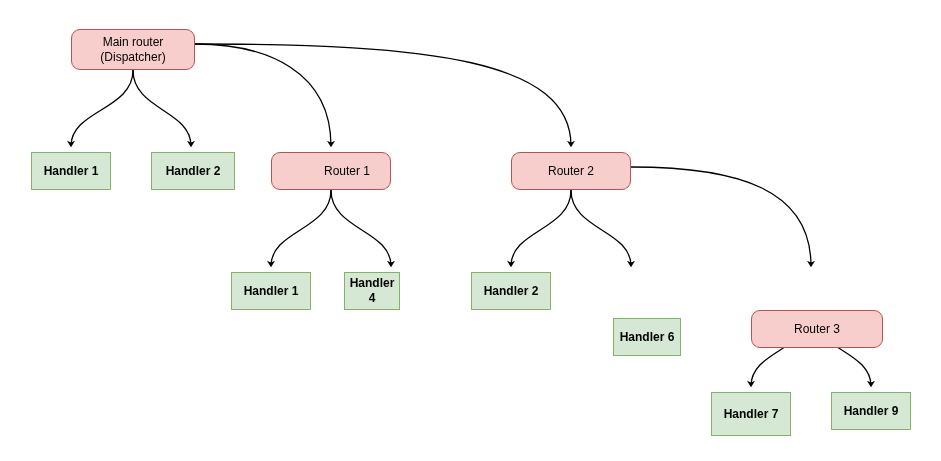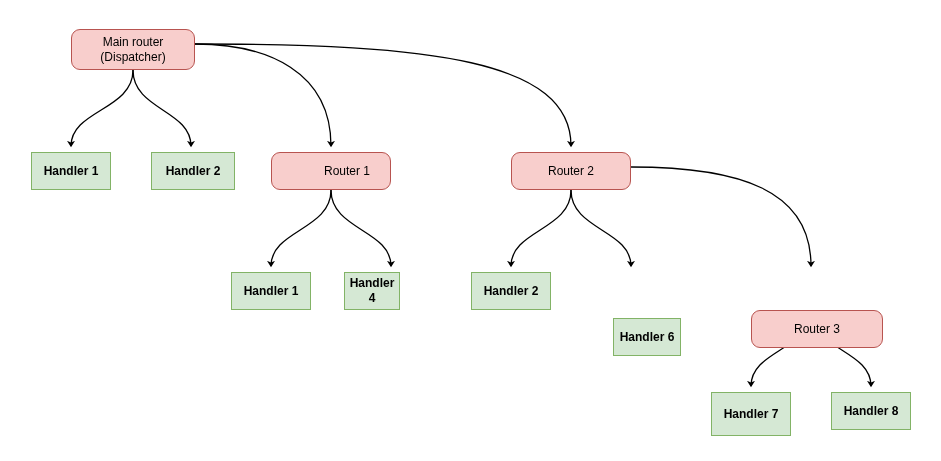--- a/index.html
+++ b/index.html
@@ -83,16 +83,16 @@
       <div class="node node-handler" style="left: 31px; top: 152px; width: 80px; height: 38px;"><span class="node-label">Handler 1</span></div>
       <div class="node node-handler" style="left: 151px; top: 152px; width: 84px; height: 38px;"><span class="node-label">Handler 2</span></div>
       <div class="node node-router" style="left: 271px; top: 152px; width: 120px; height: 38px; padding-left: 32px;"><span class="node-label">Router 1</span></div>
       <div class="node node-router" style="left: 511px; top: 152px; width: 120px; height: 38px;"><span class="node-label">Router 2</span></div>
       <div class="node node-handler" style="left: 231px; top: 272px; width: 80px; height: 38px;"><span class="node-label">Handler 1</span></div>
       <div class="node node-handler" style="left: 344px; top: 272px; width: 56px; height: 38px;"><span class="node-label">Handler 4</span></div>
       <div class="node node-handler" style="left: 471px; top: 272px; width: 80px; height: 38px;"><span class="node-label">Handler 2</span></div>
       <div class="node node-handler" style="left: 613px; top: 272px; width: 68px; height: 38px; margin-top: 46px;"><span class="node-label">Handler 6</span></div>
       <div class="node node-router" style="left: 751px; top: 272px; width: 132px; height: 38px; margin-top: 38px;"><span class="node-label">Router 3</span></div>
       <div class="node node-handler" style="left: 711px; top: 392px; width: 80px; height: 44px;"><span class="node-label">Handler 7</span></div>
-      <div class="node node-handler" style="left: 831px; top: 392px; width: 80px; height: 38px;"><span class="node-label">Handler 8</span></div>
+      <div class="node node-handler" style="left: 831px; top: 392px; width: 80px; height: 38px;"><span class="node-label">Handler 9</span></div>
     </div>
 
 </div>
 
 </body></html>

